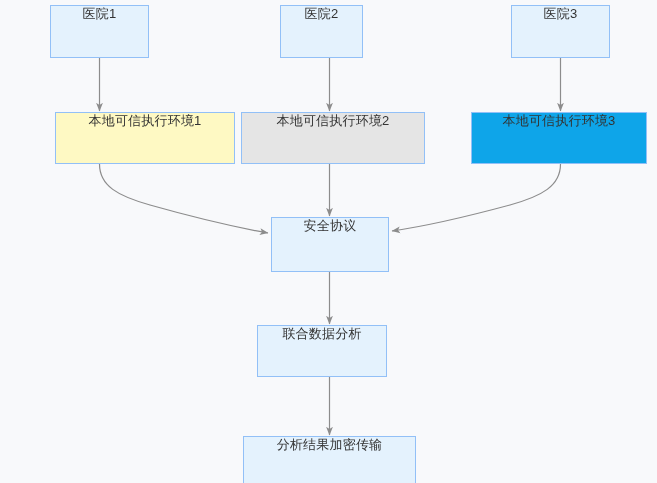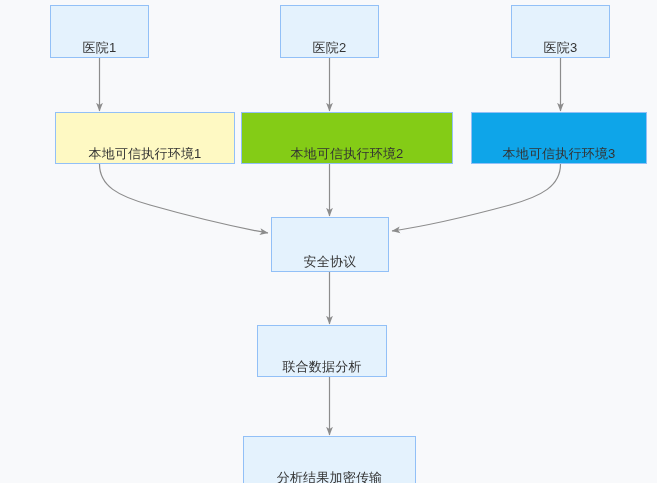--- a/index.html
+++ b/index.html
@@ -27,21 +27,21 @@
     width: 657px;
     height: 483px;
     pointer-events: none;
   }
   .node {
     position: absolute;
     box-sizing: border-box;
     background: #e4f2fd;
     border: 1.6px solid #92c0f7;
     display: flex;
-    align-items: flex-end;
+    align-items: flex-start;
     justify-content: center;
     text-align: center;
     color: #333333;
     font-size: 13px;
     line-height: 1.3;
     letter-spacing: 0.2px;
     white-space: nowrap;
   }
   .node-label {
     display: block;
@@ -74,33 +74,33 @@
 
     <line x1="329.5" y1="272" x2="329.5" y2="324" stroke="#8c8c8c" stroke-width="1.2" marker-end="url(#arrowhead)"></line>
 
     <line x1="329.5" y1="377" x2="329.5" y2="435" stroke="#8c8c8c" stroke-width="1.2" marker-end="url(#arrowhead)"></line>
   </svg>
 
   <div class="node" style="left: 50px; top: 5px; width: 99px; height: 53px; background: rgb(228, 242, 253); border-color: rgb(146, 192, 247); color: rgb(51, 51, 51);">
     <span class="node-label">医院1</span>
   </div>
 
-  <div class="node" style="left: 280px; top: 5px; width: 99px; height: 53px; background: rgb(228, 242, 253); border-color: rgb(146, 192, 247); color: rgb(51, 51, 51);">
+  <div class="node" style="left: 280px; top: 5px; width: 83px; height: 53px; background: rgb(228, 242, 253); border-color: rgb(146, 192, 247); color: rgb(51, 51, 51);">
     <span class="node-label">医院2</span>
   </div>
 
   <div class="node" style="left: 511px; top: 5px; width: 99px; height: 53px; background: rgb(228, 242, 253); border-color: rgb(146, 192, 247); color: rgb(51, 51, 51);">
     <span class="node-label">医院3</span>
   </div>
 
   <div class="node" style="left: 10px; top: 112px; width: 180px; height: 52px; background: #fef9c3; border-color: rgb(146, 192, 247); color: rgb(51, 51, 51); margin-left: 45px;">
     <span class="node-label">本地可信执行环境1</span>
   </div>
 
-  <div class="node" style="left: 241px; top: 112px; width: 212px; height: 52px; background: #84cc16; border-color: rgb(146, 192, 247); color: rgb(51, 51, 51);">
+  <div class="node" style="left: 241px; top: 112px; width: 184px; height: 52px; background: #e5e5e5; border-color: rgb(146, 192, 247); color: rgb(51, 51, 51);">
     <span class="node-label">本地可信执行环境2</span>
   </div>
 
   <div class="node" style="left: 471px; top: 112px; width: 176px; height: 52px; background: #0ea5e9; border-color: rgb(146, 192, 247); color: rgb(51, 51, 51);">
     <span class="node-label">本地可信执行环境3</span>
   </div>
 
   <div class="node" style="left: 271px; top: 217px; width: 118px; height: 55px; background: rgb(228, 242, 253); border-color: rgb(146, 192, 247); color: rgb(51, 51, 51);">
     <span class="node-label">安全协议</span>
   </div>

